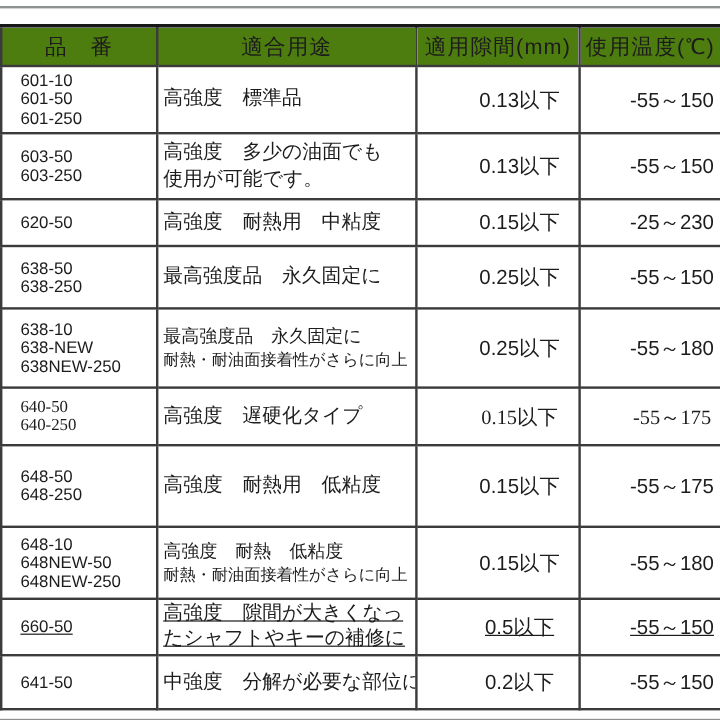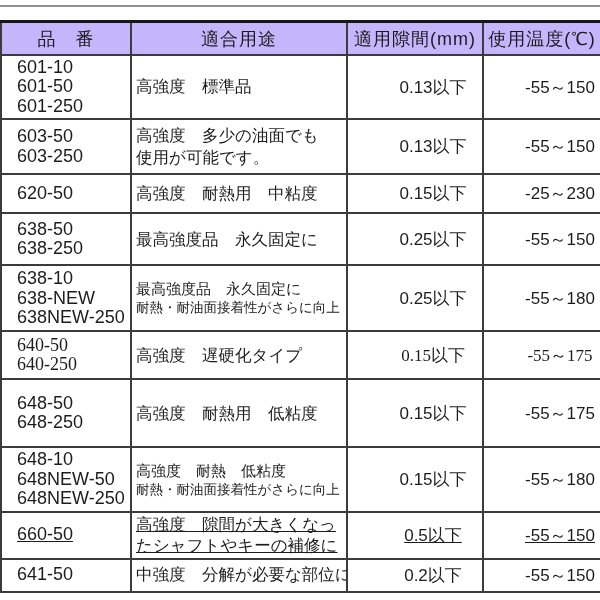--- a/index.html
+++ b/index.html
@@ -38,29 +38,29 @@
   col.c-gap  { width: 136px; }
   col.c-temp { width: 118px; }
 
   th, td {
     border: 2px solid #3b3b3b;
     padding: 0;
     vertical-align: middle;
     overflow: hidden;
   }
   thead th {
-    background: #c4b5fd;
+    background: #4d7c0f;
     font-weight: normal;
     font-size: 18px;
     height: 31px;
     text-align: center;
     letter-spacing: 1px;
   }
   td.part {
-    font-size: 18px;
+    font-size: 14px;
     line-height: 1.08;
     padding: 2px 2px 2px 15px;
     text-align: left;
     white-space: nowrap;
   }
   td.use {
     font-size: 16.5px;
     line-height: 1.3;
     padding: 1px 1px 1px 4px;
     text-align: left;
@@ -195,21 +195,21 @@
     <td class="part">
             <div>660-50</div>
           </td>
     <td class="use">
             <div>高強度　隙間が大きくなっ</div>
             <div>たシャフトやキーの補修に</div>
           </td>
     <td class="gap">0.5以下</td>
     <td class="temp">-55～150</td>
   </tr>
-        <tr style="height: 33px;">
+        <tr style="height: 45px;">
     <td class="part">
             <div>641-50</div>
           </td>
     <td class="use">
             <div>中強度　分解が必要な部位に</div>
           </td>
     <td class="gap">0.2以下</td>
     <td class="temp">-55～150</td>
   </tr>
       </tbody>

